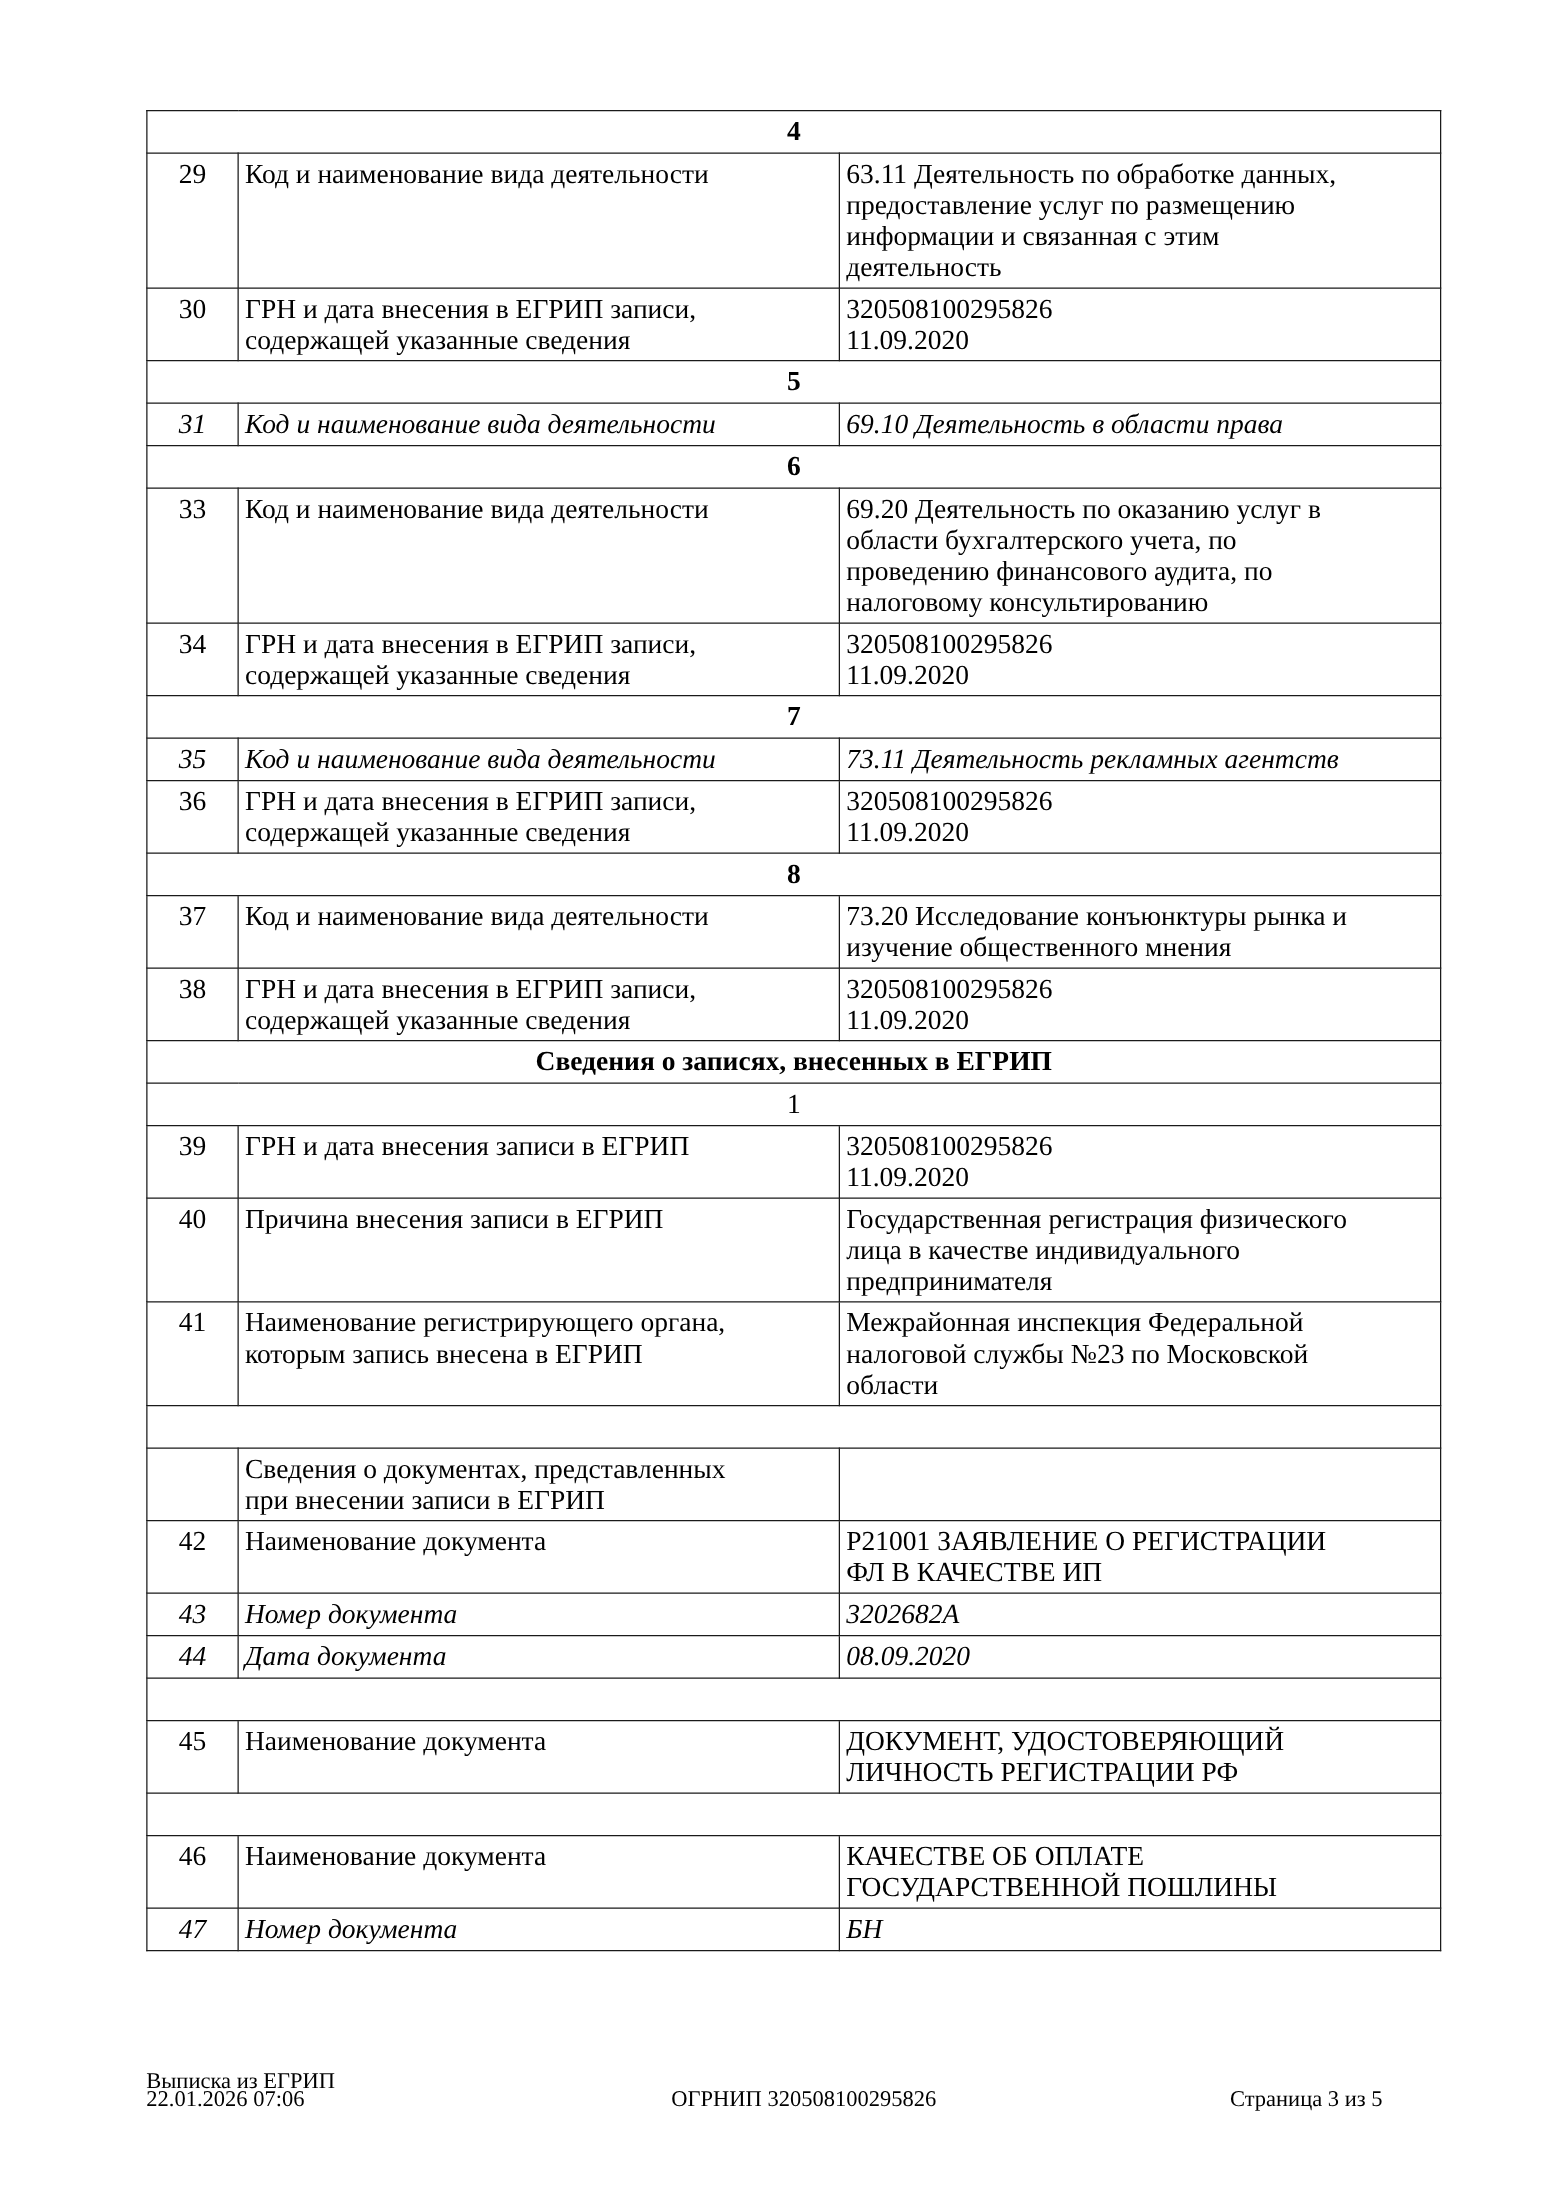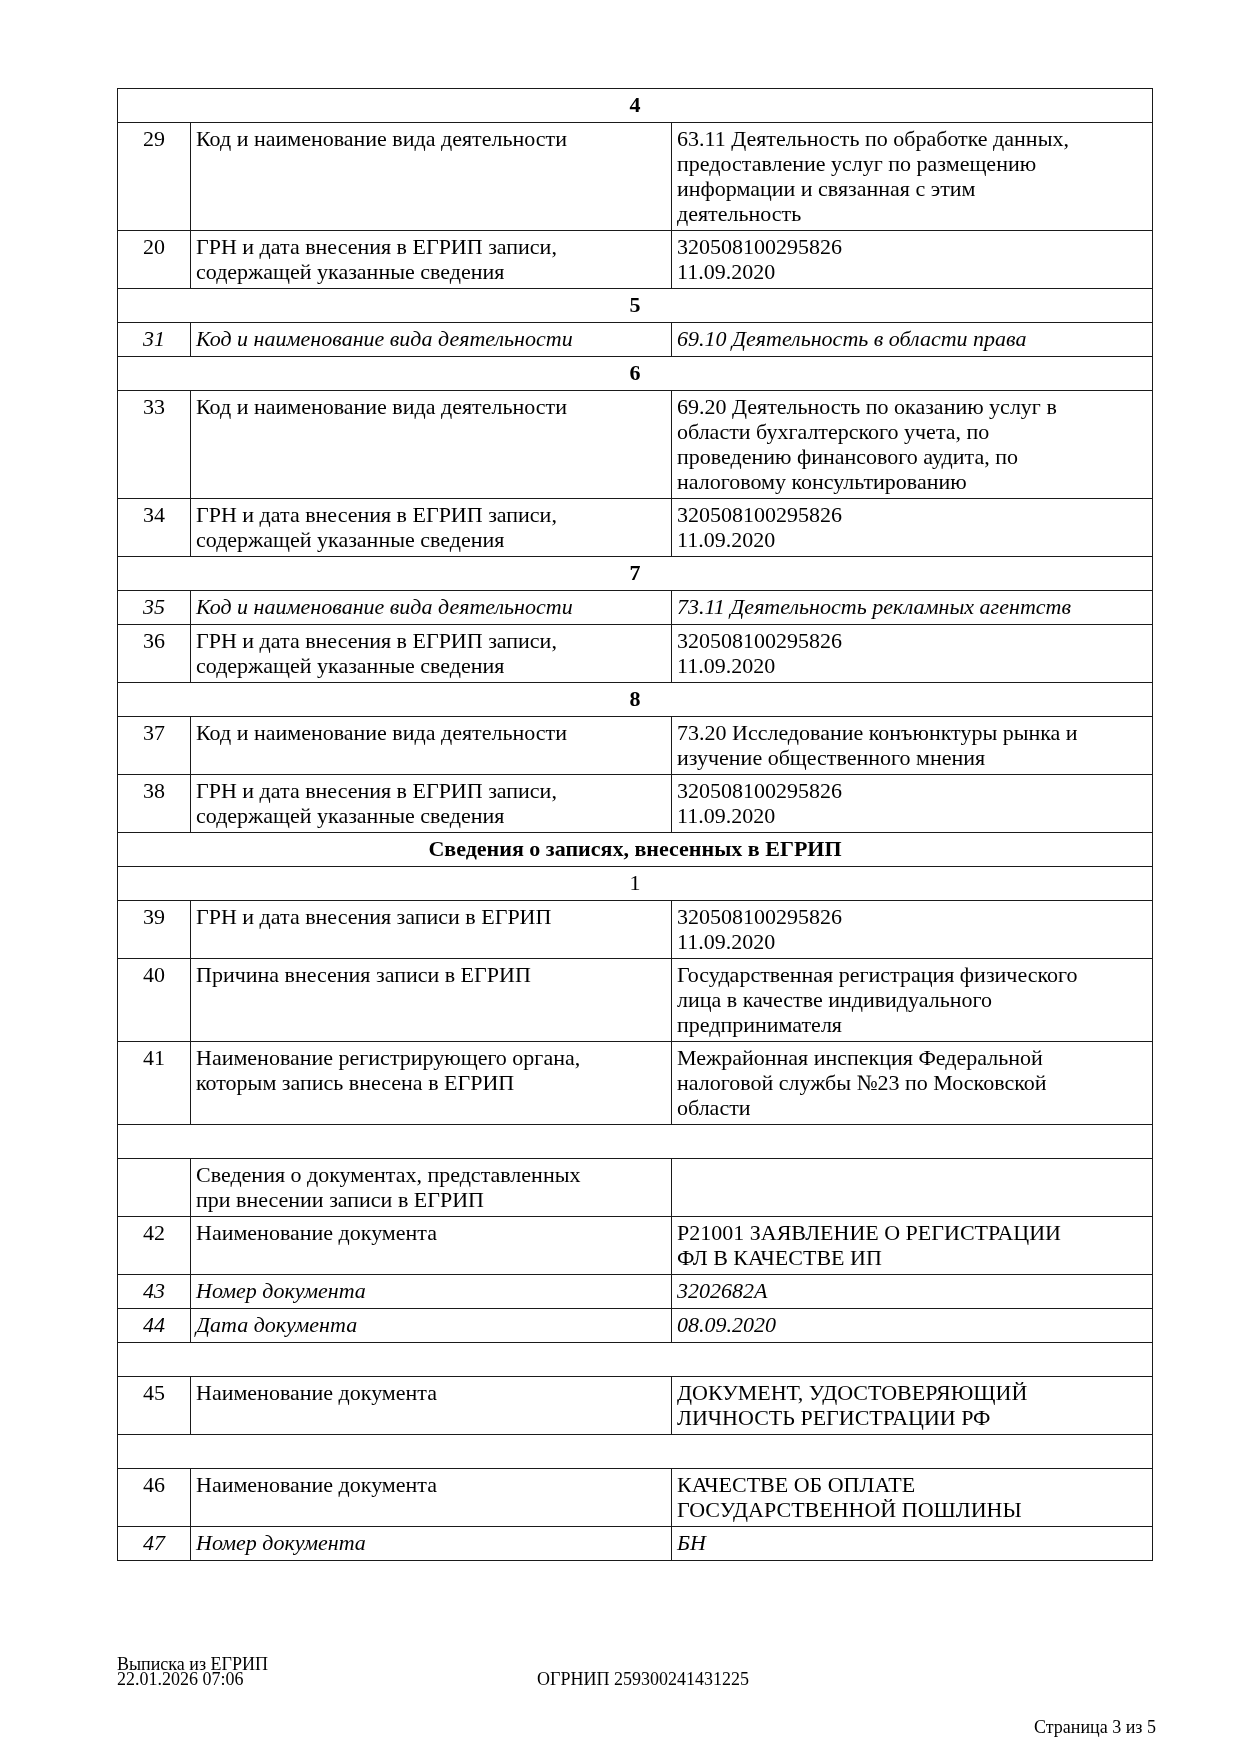--- a/index.html
+++ b/index.html
@@ -57,21 +57,21 @@
     tr.single td { height: 34px; font-style: italic; }
     .line { display: block; }
     .footer {
       position: absolute;
       top: 1657px;
       font-size: 18px;
       line-height: 15px;
     }
     .footer-left { left: 117px; }
     .footer-center { left: 537px; top: 1672px; }
-    .footer-right { left: 1034px; top: 1672px; margin-top: 48px; }
+    .footer-right { left: 984px; top: 1672px; }
   </style>
 </head>
 <body>
 
 <div class="page">
   <table class="egrip">
     <colgroup>
       <col class="c-num">
       <col class="c-label">
       <col class="c-value">
@@ -86,21 +86,21 @@
             <span class="line">Код и наименование вида деятельности</span>
           </td>
           <td>
             <span class="line">63.11 Деятельность по обработке данных,</span>
             <span class="line">предоставление услуг по размещению</span>
             <span class="line">информации и связанная с этим</span>
             <span class="line">деятельность</span>
           </td>
         </tr>
         <tr>
-          <td class="num">20</td>
+          <td class="num">30</td>
           <td>
             <span class="line">ГРН и дата внесения в ЕГРИП записи,</span>
             <span class="line">содержащей указанные сведения</span>
           </td>
           <td>
             <span class="line">320508100295826</span>
             <span class="line">11.09.2020</span>
           </td>
         </tr>
         <tr>
@@ -301,15 +301,15 @@
             <span class="line">БН</span>
           </td>
         </tr>
       </tbody>
   </table>
 
   <div class="footer footer-left">
     <div>Выписка из ЕГРИП</div>
     <div>22.01.2026 07:06</div>
   </div>
-  <div class="footer footer-center">ОГРНИП 259300241431225</div>
+  <div class="footer footer-center">ОГРНИП 320508100295826</div>
   <div class="footer footer-right">Страница 3 из 5</div>
 </div>
 
 </body></html>

